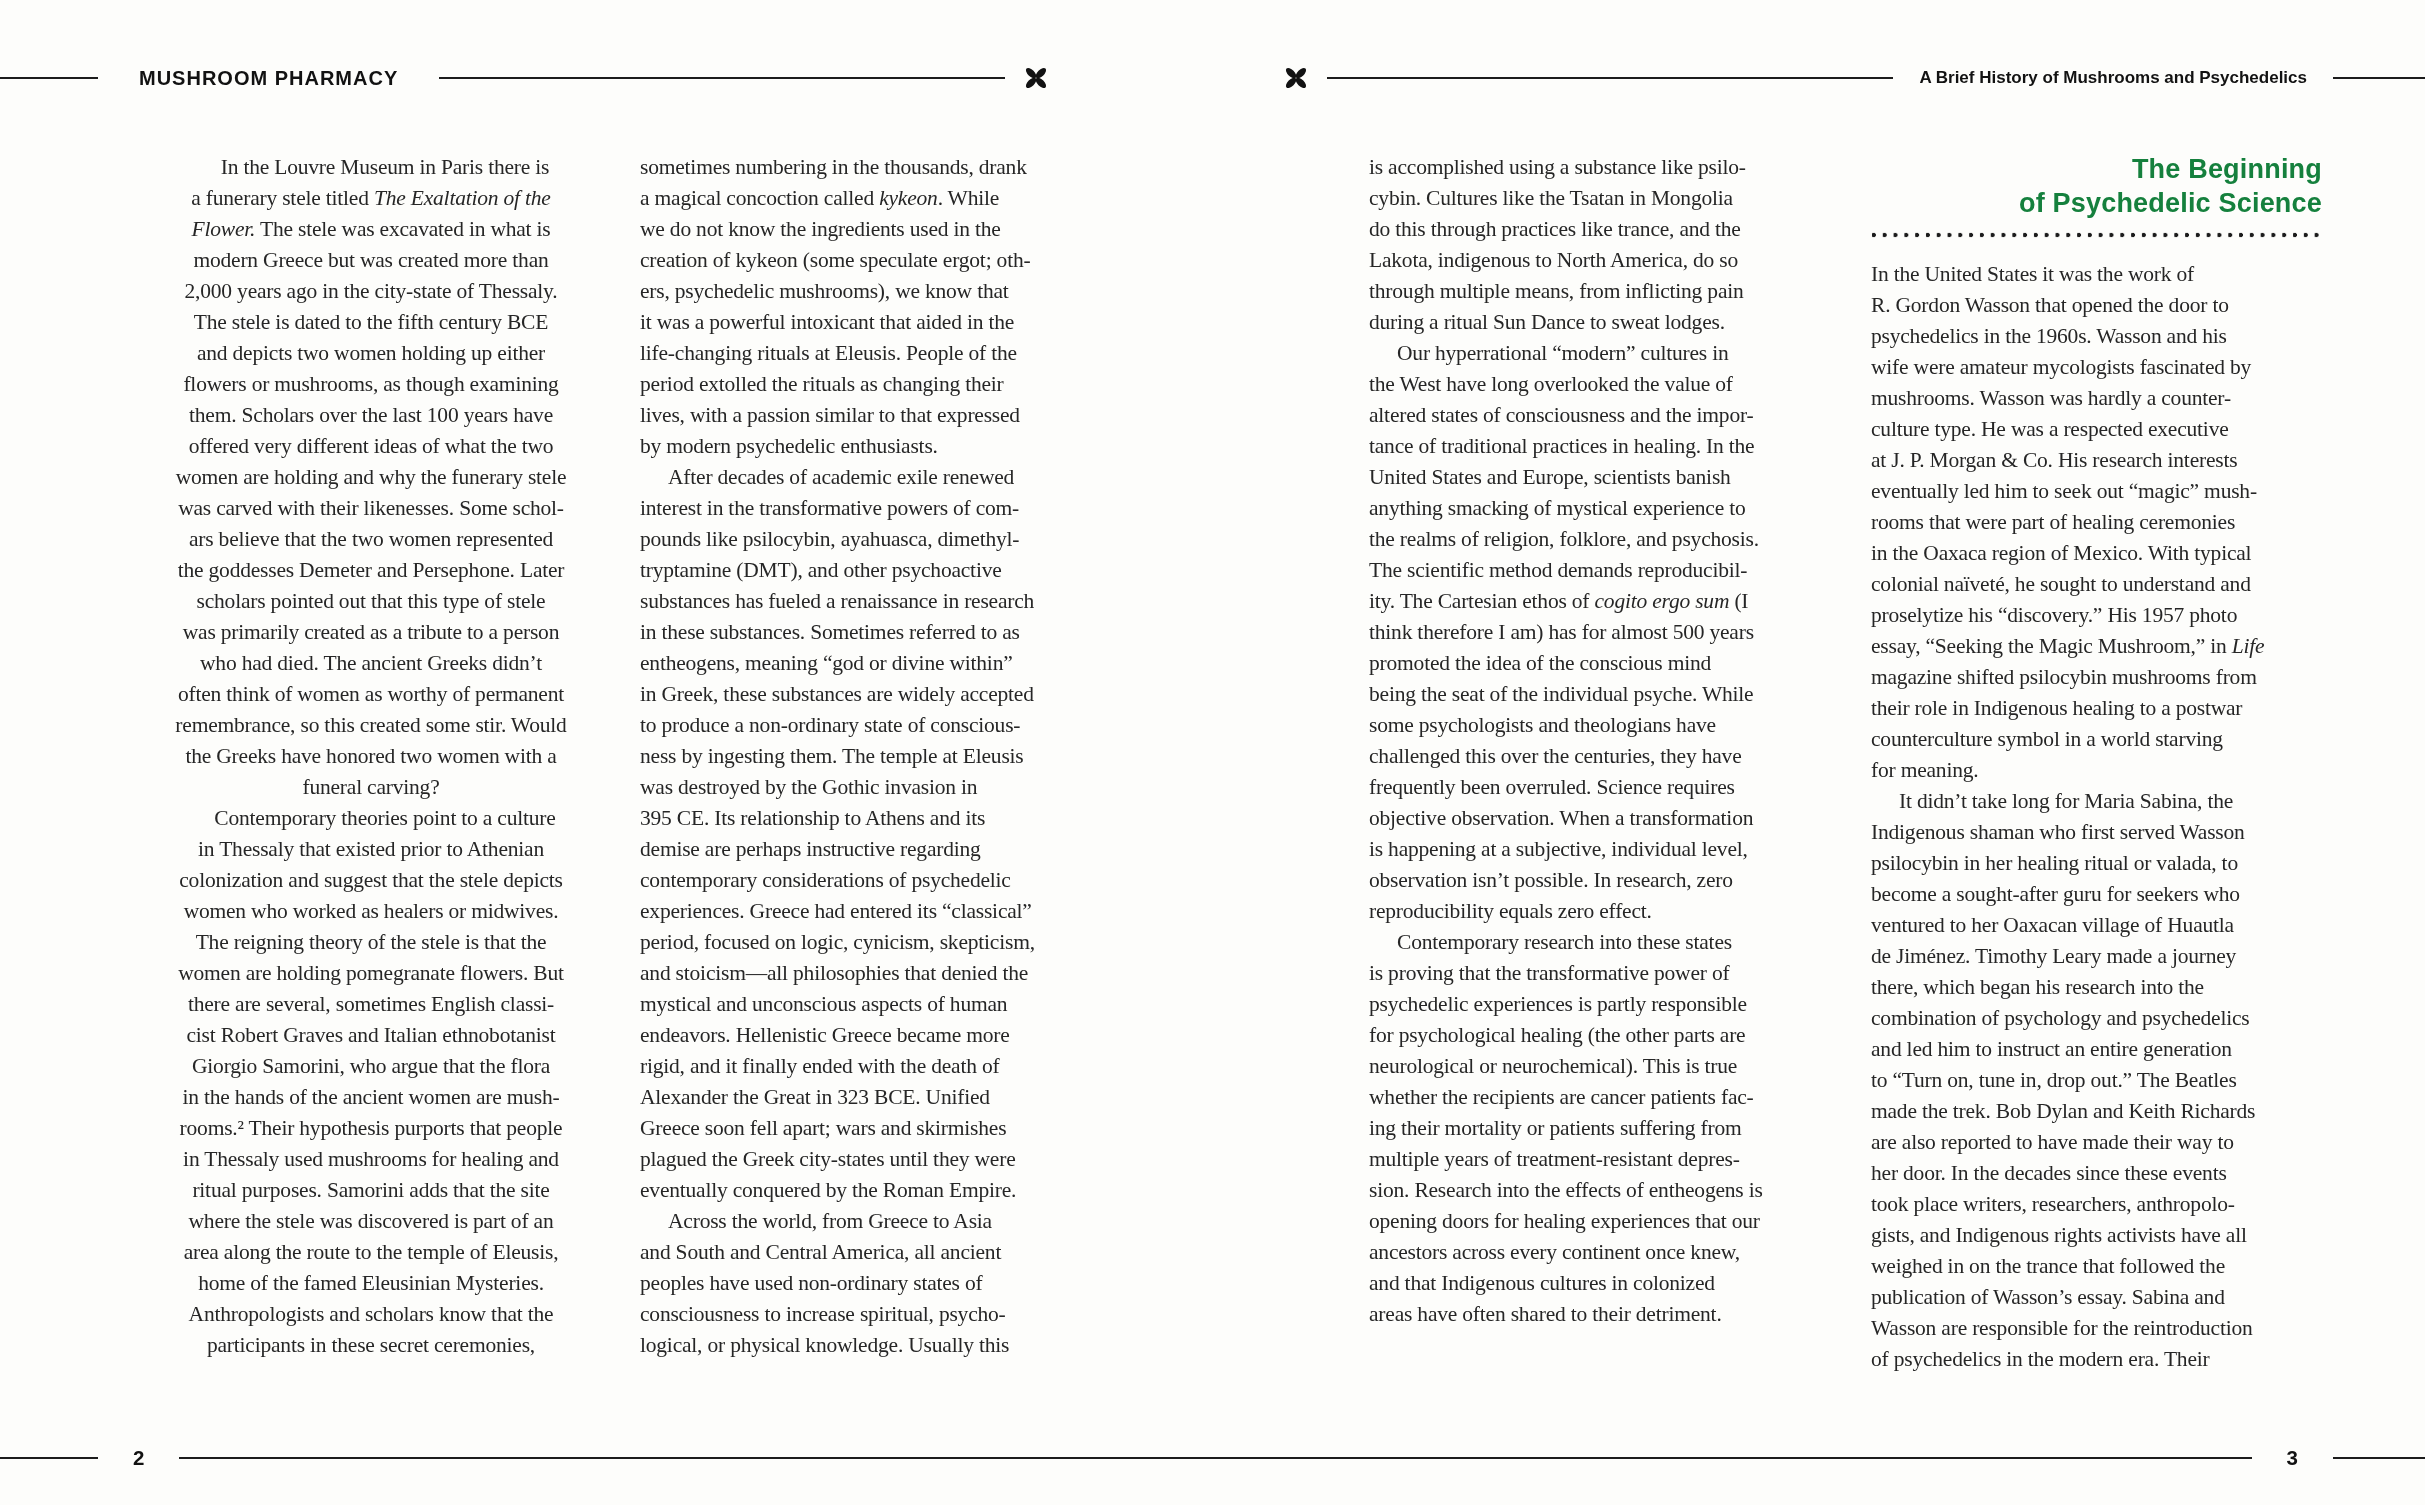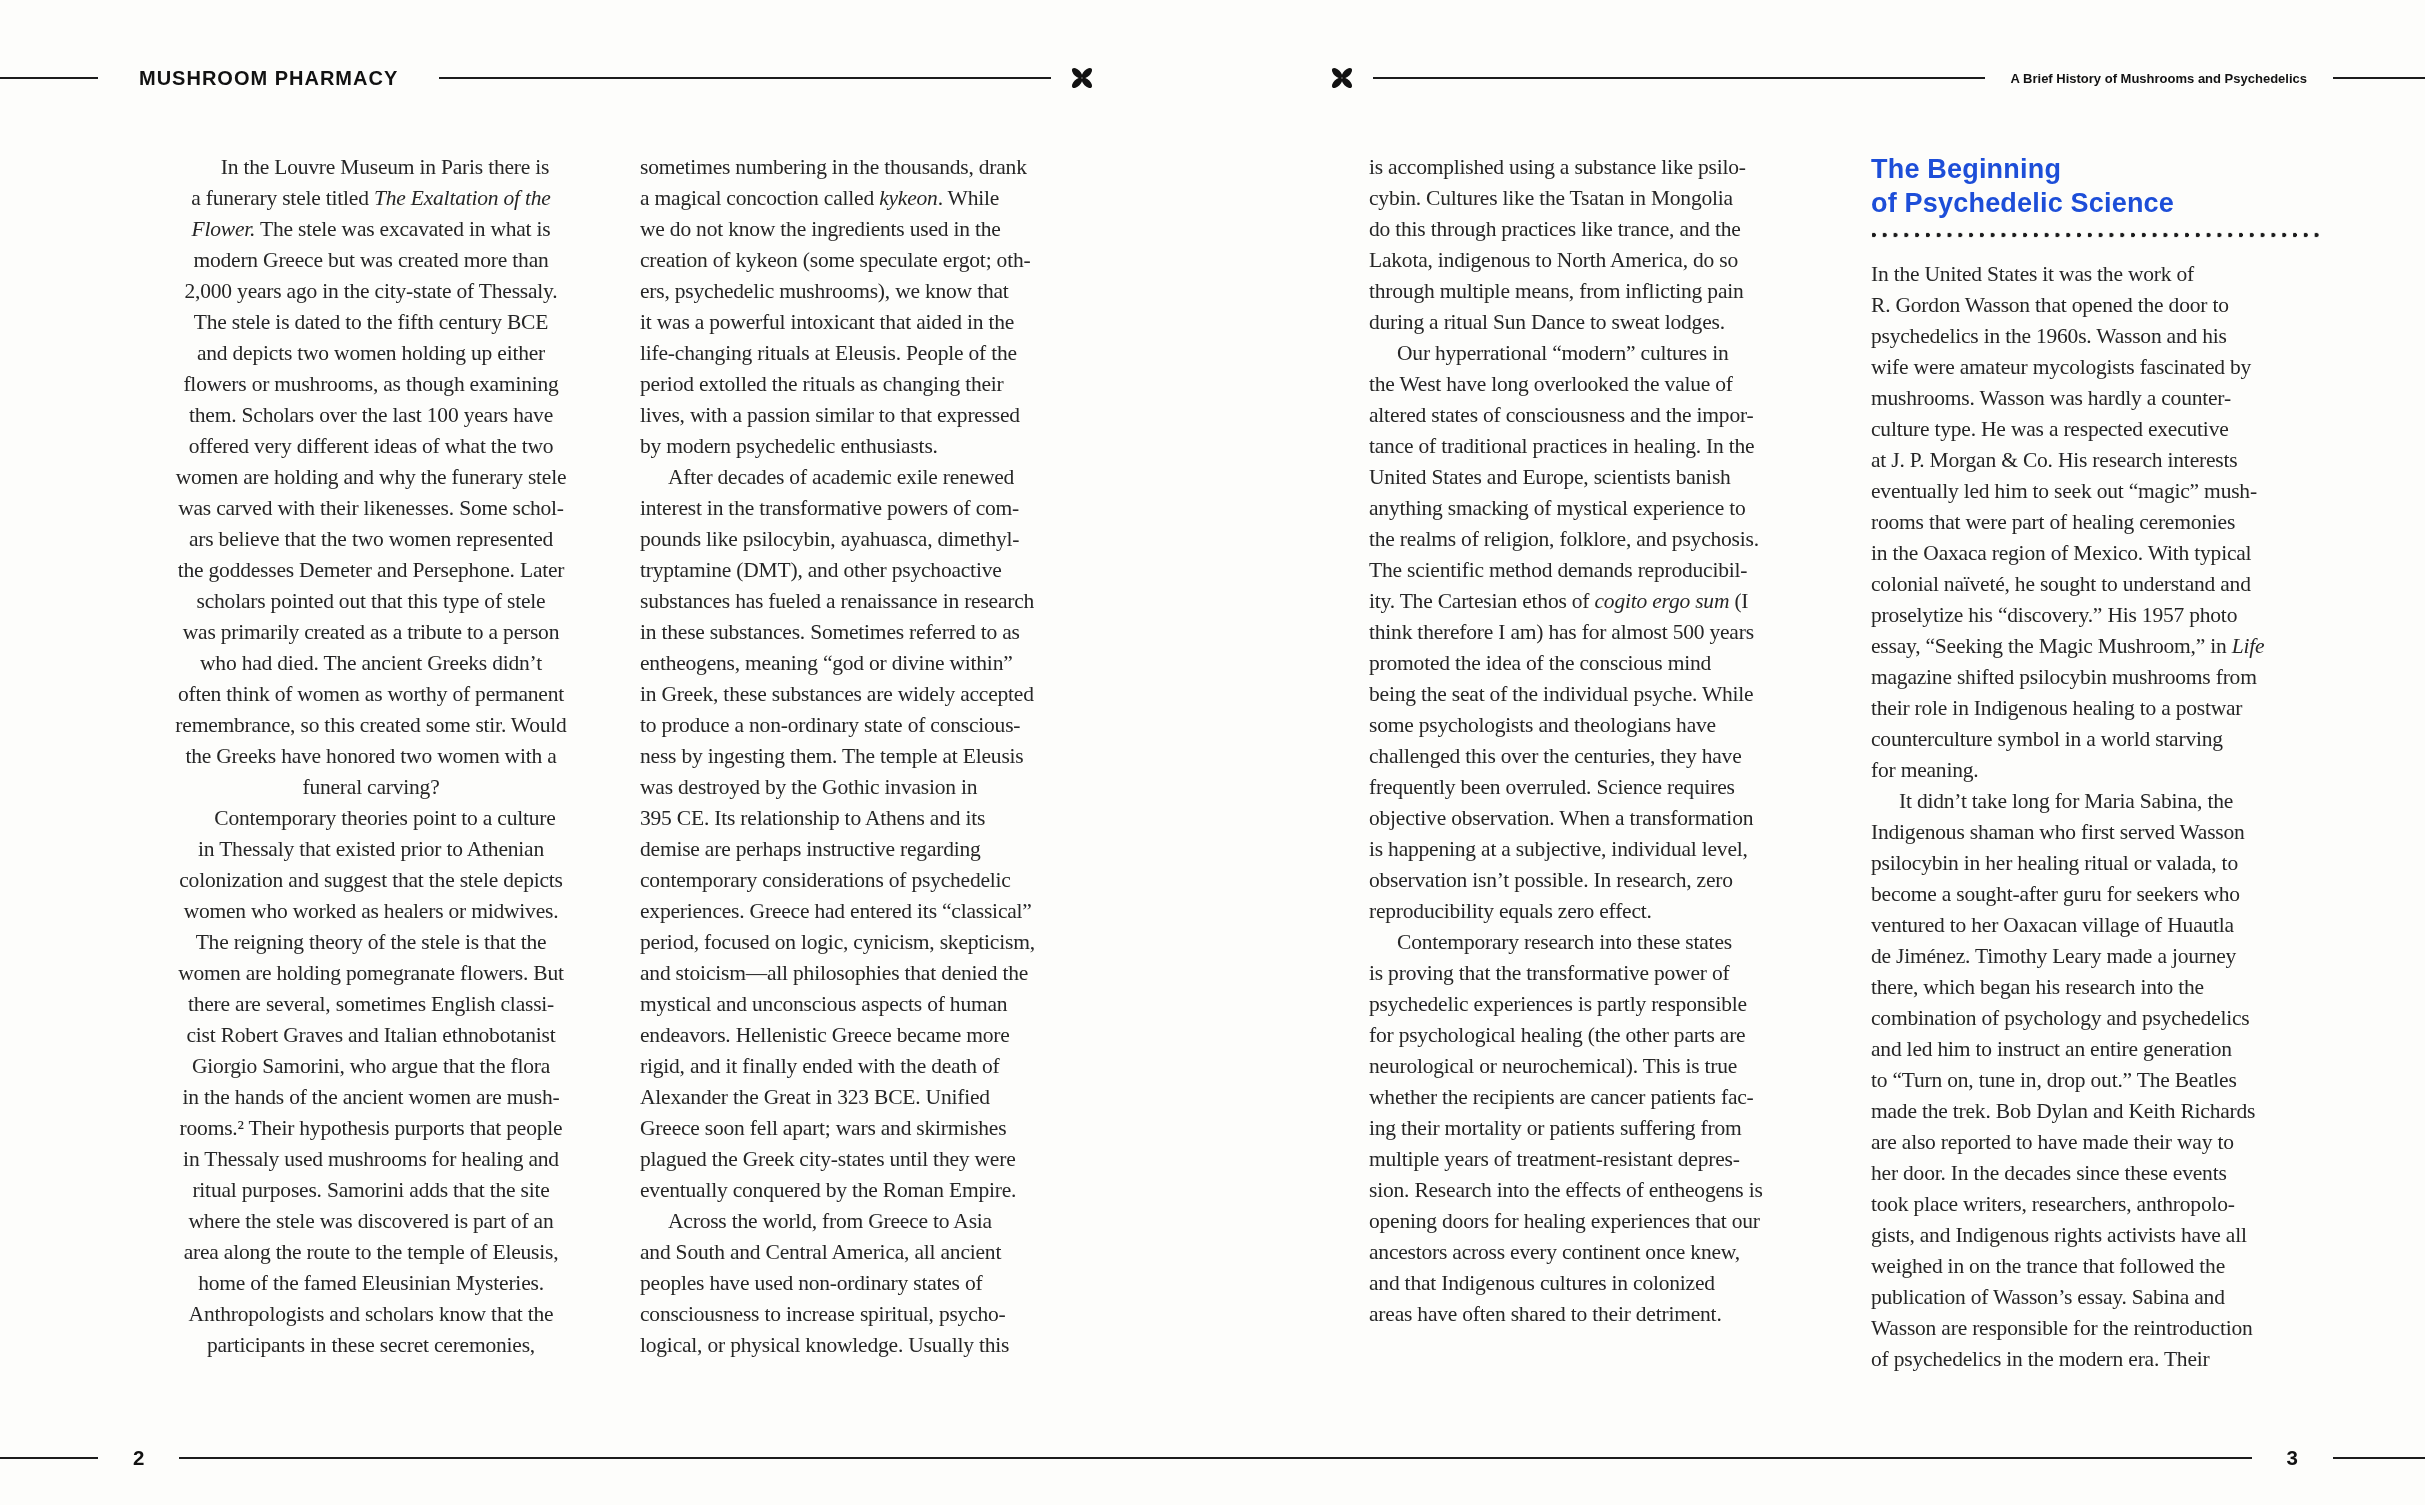--- a/index.html
+++ b/index.html
@@ -23,21 +23,21 @@
   .running-head { top: 64px; }
   .running-foot { top: 1444px; }
 
   .rule { height: 1.9px; background: #1c1c1c; flex: 0 0 auto; }
   .rule.grow { flex: 1 1 auto; }
   .w-edge   { width: 98px; }
   .w-edge-r { width: 93px; }
 
   .head-label { font-size: 20.5px; white-space: nowrap; }
   .head-label.caps { letter-spacing: 1px; margin: 18px 41px; font-size: 20px; }
-  .head-label.right-title { margin: 0 26px; font-size: 13px; }
+  .head-label.right-title { margin: 0 26px; font-size: 17px; }
 
   .ornament { width: 28px; height: 28px; margin: 0 17px; display: flex; align-items: center; justify-content: center; }
   .spine-spacer { width: 198px; flex: 0 0 auto; }
 
   .pagenum { font-size: 20.5px; margin: 0 35px; }
 
   
   .col {
     position: absolute; top: 152px; width: 462px;
     font-size: 21.5px; line-height: 31px; letter-spacing: -0.2px;
@@ -50,21 +50,21 @@
 
   .line { white-space: nowrap; }
   .line.indent { padding-left: 28px; }
   .line em { font-style: italic; margin-top: 16px; }
 
   
   .section-heading {
     margin: 0; padding: 0;
     font-family: "Liberation Sans", sans-serif;
     font-weight: bold; font-size: 27px; line-height: 34px;
-    text-align: left; color: #1d4ed8; letter-spacing: 0.2px;
+    text-align: right; color: #15803d; letter-spacing: 0.2px;
   }
   .dotted-rule {
     height: 5.6px; margin: 12px 0 21.5px 0;
     background-image: radial-gradient(circle at 2.8px 2.8px, #1c1c1c 2px, transparent 2.3px);
     background-size: 10.8px 5.6px;
     background-repeat: repeat-x;
   }
 </style>
 </head>
 <body>

